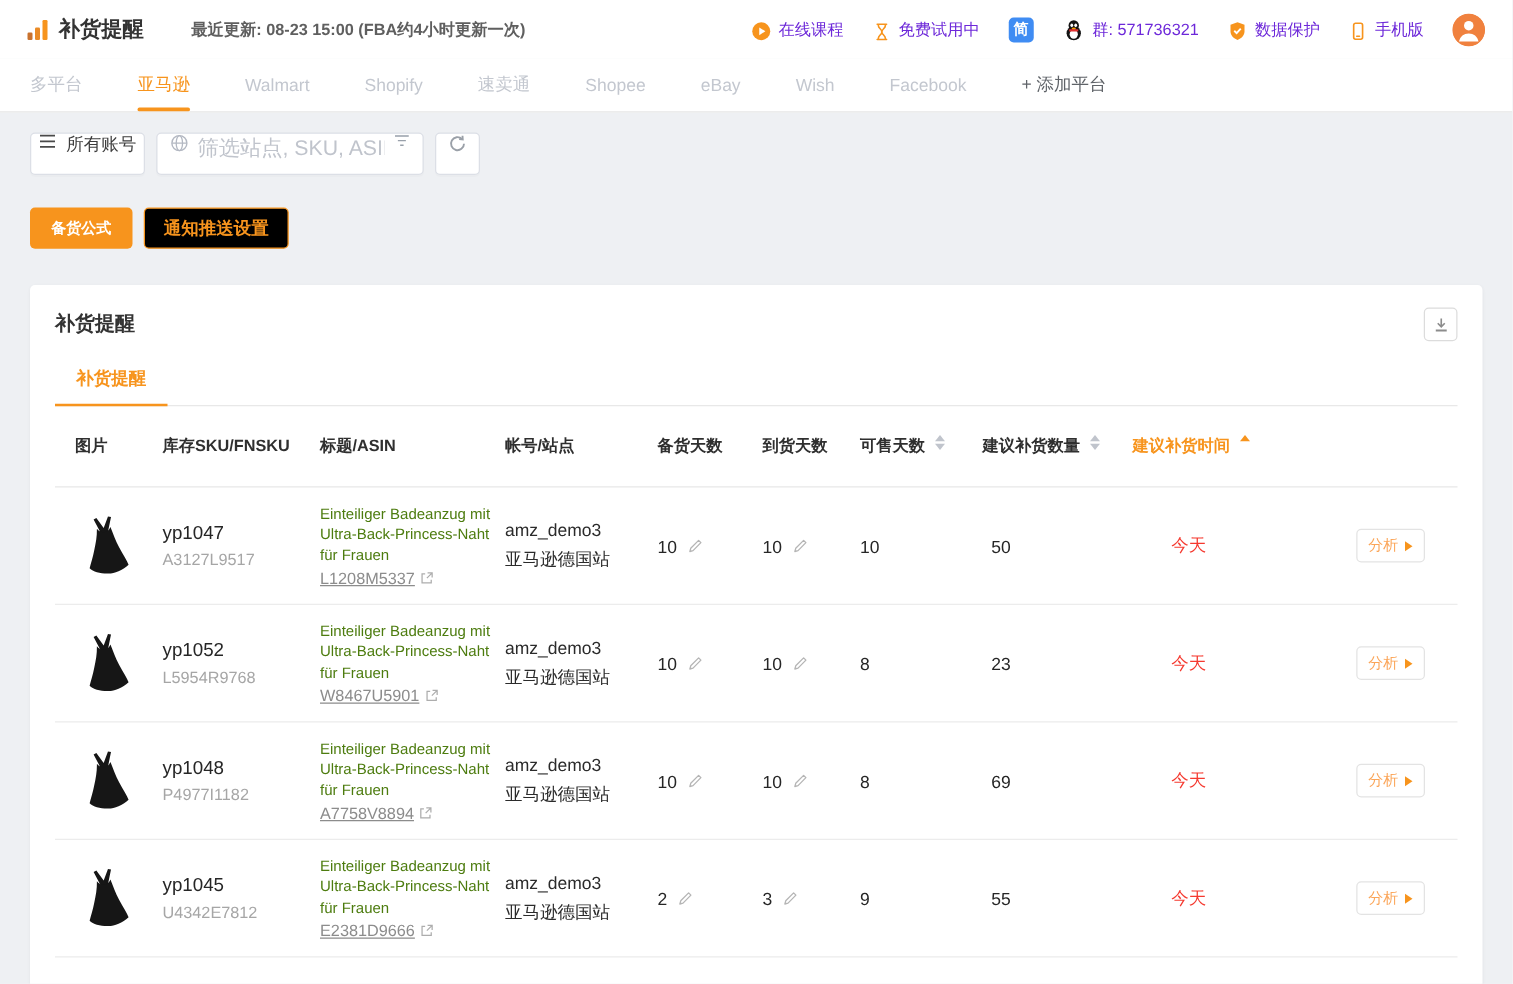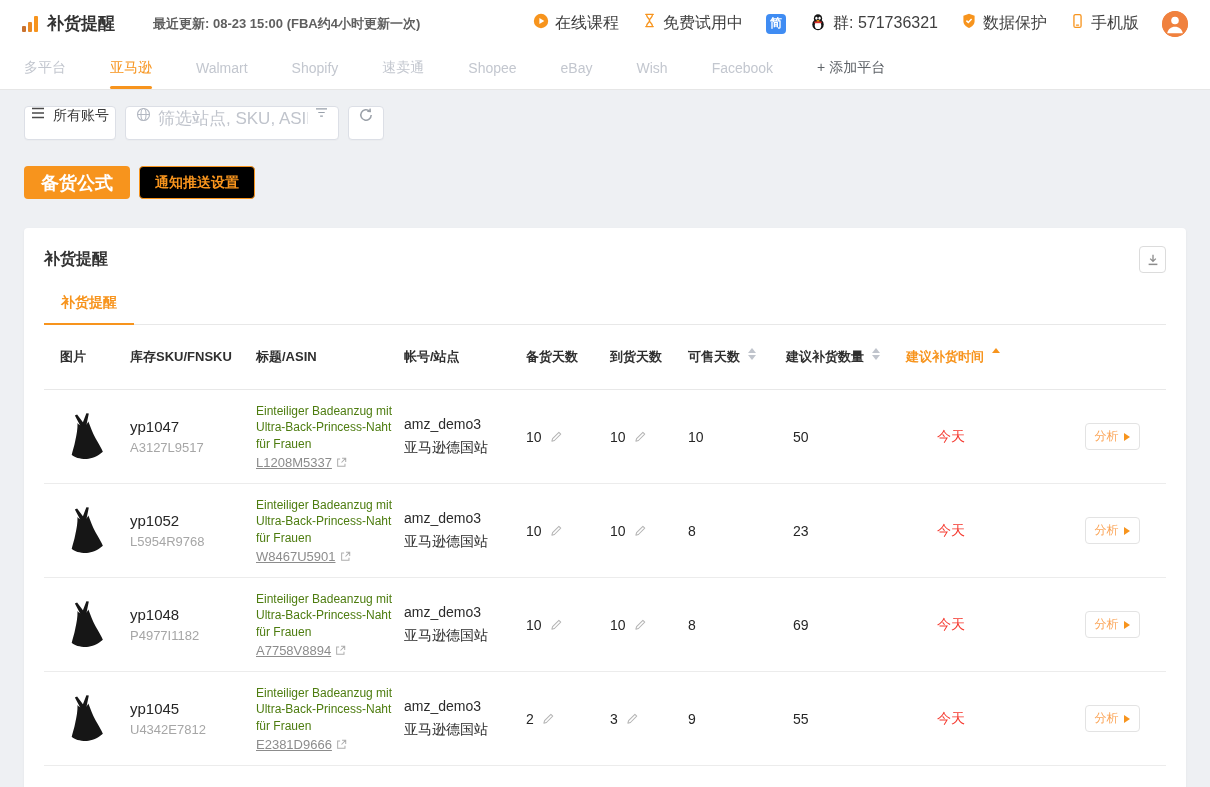--- a/index.html
+++ b/index.html
@@ -8,41 +8,41 @@
   
   .topbar{height:47px;background:#fff;display:flex;align-items:center;padding:0 22px;}
   .logo{display:flex;align-items:flex-end;gap:2px;height:16px;margin-right:9px;}
   .logo i{display:block;width:4px;border-radius:1px;}
   .logo .b1{height:6px;background:#c9722e}
   .logo .b2{height:10px;background:#ea8a25}
   .logo .b3{height:16px;background:#f7941d}
   .app-title{font-size:17px;font-weight:bold;color:#333}
   .update{margin-left:38px;font-size:13px;color:#5f5f5f;font-weight:bold}
   .top-right{margin-left:auto;display:flex;align-items:center;gap:23px}
-  .top-item{display:flex;align-items:flex-start;gap:6px;font-size:16px;color:#404040;cursor:pointer;white-space:nowrap}
+  .top-item{display:flex;align-items:flex-end;gap:6px;font-size:13px;color:#6d28d9;cursor:pointer;white-space:nowrap}
   .badge-jian{width:20px;height:20px;background:#3f8cf3;color:#fff;font-size:12px;border-radius:4px;
     display:flex;align-items:center;justify-content:center;font-weight:bold}
   .avatar{width:26px;height:26px;border-radius:50%;overflow:hidden;background:#f0813e;display:flex;align-items:center;justify-content:center}
   
   .navtabs{height:43px;background:#fff;border-bottom:1px solid #e6e6e6;display:flex;gap:44px;padding:0 24px}
   .ptab{font-size:14px;color:#c3c7cf;display:flex;align-items:center;position:relative;cursor:pointer;white-space:nowrap}
   .ptab.active{color:#f7941d}
   .ptab.active::after{content:"";position:absolute;left:0;right:0;bottom:0;height:3px;background:#f7941d;border-radius:2px}
   .ptab.add{color:#5f6368}
   
   .toolbar{display:flex;gap:9px;padding:16px 24px 0}
   .btn-like{height:34px;background:#fff;border:1px solid #dcdfe6;border-radius:4px;display:flex;
     box-shadow:0 1px 1px rgba(0,0,0,.02);cursor:pointer}
   .accounts-btn{width:92px;justify-content:center;gap:8px;font-size:14px;color:#3c3c3c}
   .search-select{width:214px;padding:0 10px;gap:7px;color:#c0c4cc;font-size:17px}
   .search-select .ph{flex:1;overflow:hidden;white-space:nowrap}
   .refresh-btn{width:36px;justify-content:center}
   
   .actions{display:flex;gap:9px;padding:26px 24px 0}
-  .btn-primary{height:33px;padding:0 17px;background:#f7941d;color:#fff;font-size:18px;font-weight:bold;
+  .btn-primary{height:33px;padding:0 17px;background:#f7941d;color:#fff;font-size:12px;font-weight:bold;
     border:none;border-radius:4px;cursor:pointer}
   .btn-outline{height:33px;padding:0 15px;background:#000000;color:#f7941d;font-size:14px;font-weight:bold;
     border:1px solid #f7941d;border-radius:4px;cursor:pointer}
   
   .card{margin:29px 24px 0;background:#fff;border-radius:4px;box-shadow:0 1px 3px rgba(0,0,0,.05);
     padding:18px 20px 80px;min-height:560px}
   .card-head{display:flex;align-items:center;justify-content:space-between}
   .card-title{font-size:16px;font-weight:bold;color:#333}
   .dl-btn{width:27px;height:27px;border:1px solid #dcdcdc;border-radius:4px;background:#fff;
     display:flex;align-items:center;justify-content:center;cursor:pointer}

